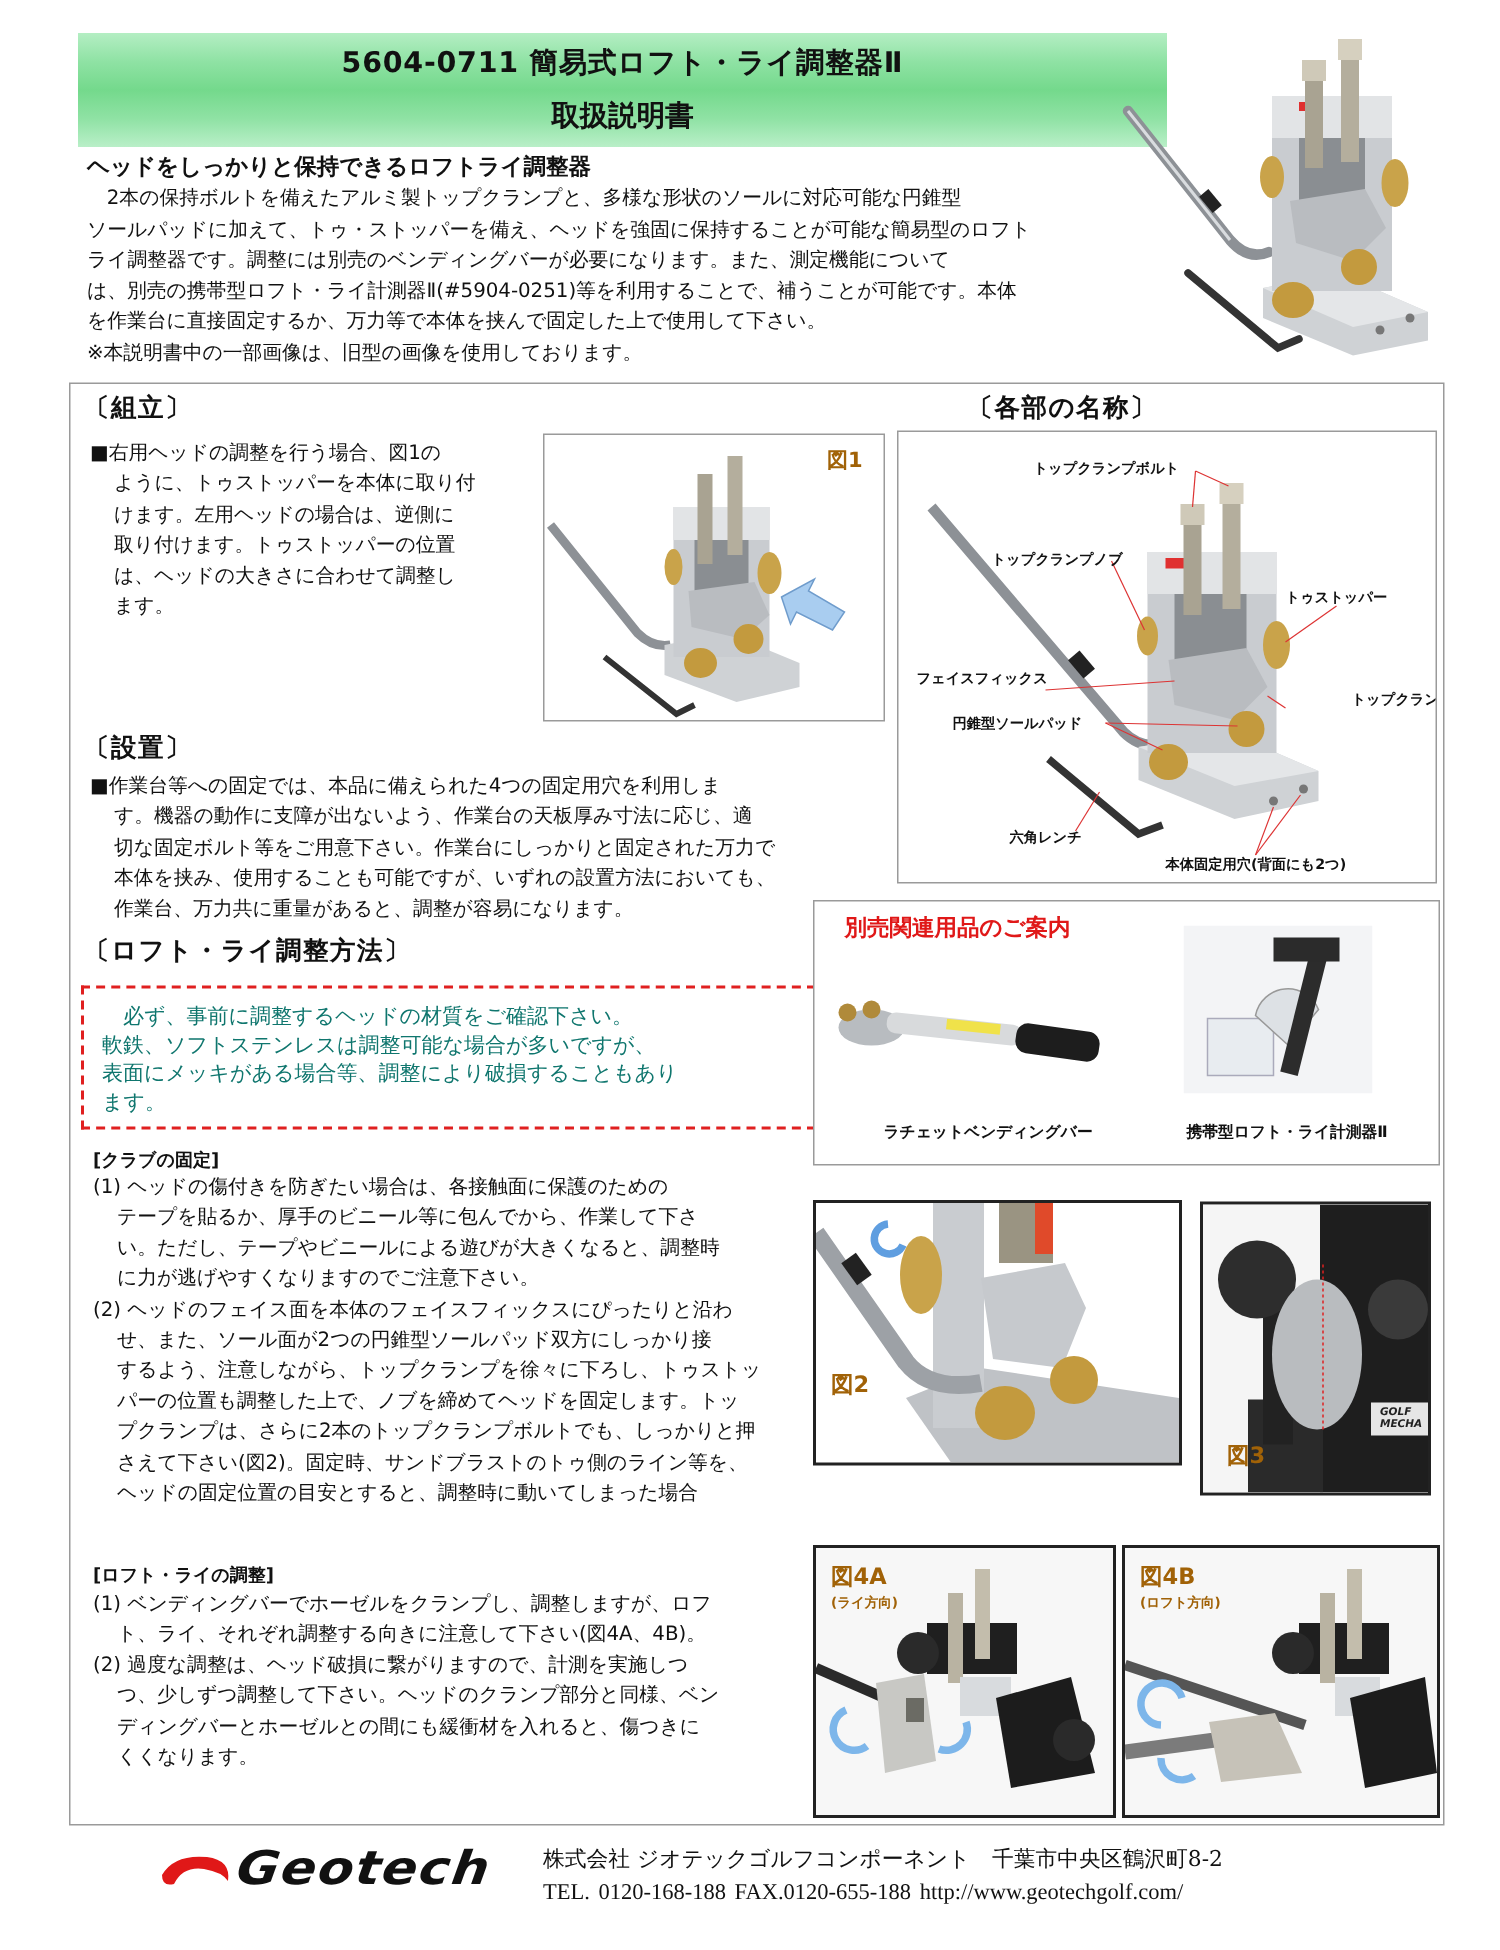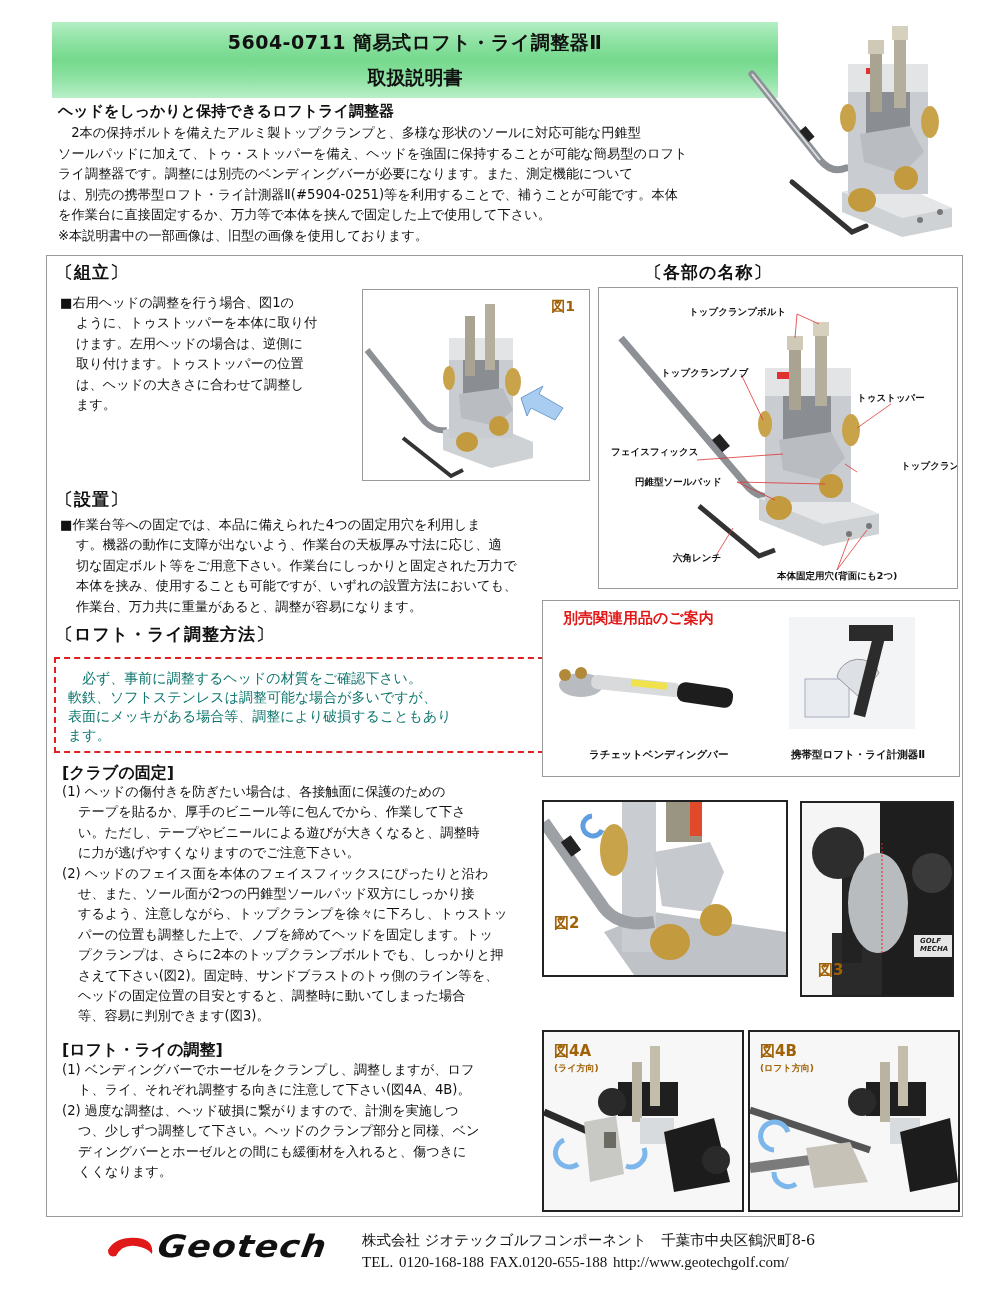--- a/index.html
+++ b/index.html
@@ -43,21 +43,21 @@
     left: 54px; top: 657px; width: 490px; height: 96px;
     border: 2px dashed #e02020;
     color: #0f766e; font-size: 14px; line-height: 19px; padding: 10px 0 0 12px;
   }
   .warn p { white-space: nowrap; }
 
   .accessory { left: 542px; top: 600px; width: 418px; height: 177px; border: 1px solid #9a9a9a; background: #fff; }
   .acc-title { left: 20px; top: 8px; color: #e01818; font-size: 15px; font-weight: bold; }
   .acc-cap { font-size: 10.5px; font-weight: bold; }
 
-  .sub-h { font-size: 16px; font-weight: bold; line-height: 20px; }
+  .sub-h { font-size: 12px; font-weight: bold; line-height: 20px; }
 
   .footer-company { left: 362px; top: 1230px; font-family: "DejaVu Serif", "Liberation Serif", serif; font-size: 14.5px; line-height: 20px; white-space: nowrap; }
   .footer-contact { left: 362px; top: 1252px; font-family: "Liberation Serif", "DejaVu Serif", serif; font-size: 15px; line-height: 20px; white-space: nowrap; word-spacing: 2px; }
   .logo-text { left: 158px; top: 1228px; font-family: "DejaVu Sans", sans-serif; font-size: 31px; font-weight: bold; font-style: italic; letter-spacing: 1px; color: #111; transform: skewX(-8deg) scaleX(1.12); transform-origin: left center; }
 
   .callout { font-size: 9.5px; font-weight: bold; white-space: nowrap; }
 </style>
 </head>
 <body>
 
@@ -234,21 +234,20 @@
   <p class="indent">テープを貼るか、厚手のビニール等に包んでから、作業して下さ</p>
   <p class="indent">い。ただし、テープやビニールによる遊びが大きくなると、調整時</p>
   <p class="indent">に力が逃げやすくなりますのでご注意下さい。</p>
   <p>(2) ヘッドのフェイス面を本体のフェイスフィックスにぴったりと沿わ</p>
   <p class="indent">せ、また、ソール面が2つの円錐型ソールパッド双方にしっかり接</p>
   <p class="indent">するよう、注意しながら、トップクランプを徐々に下ろし、トゥストッ</p>
   <p class="indent">パーの位置も調整した上で、ノブを締めてヘッドを固定します。トッ</p>
   <p class="indent">プクランプは、さらに2本のトップクランプボルトでも、しっかりと押</p>
   <p class="indent">さえて下さい(図2)。固定時、サンドブラストのトゥ側のライン等を、</p>
   <p class="indent">ヘッドの固定位置の目安とすると、調整時に動いてしまった場合</p>
-  <p class="indent">等、容易に判別できます(図3)。</p>
 </div>
 
 <div class="abs figbox-dark" style="left:542px; top:800px; width:246px; height:177px;">
   <svg class="abs" style="left:0; top:0;" width="242" height="173" viewBox="0 0 242 173">
     <polygon points="60,130 110,110 242,130 242,173 90,173" fill="#bfc2c6"></polygon>
     <rect x="78" y="0" width="34" height="150" fill="#c9ccd0"></rect>
     <rect x="122" y="0" width="36" height="40" fill="#9a9482"></rect>
     <rect x="146" y="0" width="12" height="34" fill="#e04a2a"></rect>
     <ellipse cx="70" cy="48" rx="14" ry="26" fill="#c9a34a"></ellipse>
     <polygon points="110,50 166,40 180,70 164,110 118,104" fill="#c6c9cd"></polygon>
@@ -323,14 +322,14 @@
     <path d="M24 140 A14 14 0 0 0 46 152" stroke="#7db6ea" stroke-width="5" fill="none"></path>
   </svg>
   <div class="abs figlabel" style="left:10px; top:10px; font-size:15px;">図4B</div>
   <div class="abs figlabel" style="left:10px; top:30px; font-size:9px;">(ロフト方向)</div>
 </div>
 
 <svg class="abs" style="left:104px; top:1234px;" width="52" height="26" viewBox="0 0 52 26">
   <path d="M4 16 Q12 2 34 4 Q50 6 48 20 Q44 14 32 12 Q18 10 12 22 Q4 24 4 16 Z" fill="#e01818"></path>
 </svg>
 <div class="abs logo-text">Geotech</div>
-<div class="abs footer-company">株式会社 ジオテックゴルフコンポーネント　千葉市中央区鶴沢町8-6</div>
+<div class="abs footer-company">株式会社 ジオテックゴルフコンポーネント　千葉市中央区鶴沢町8-2</div>
 <div class="abs footer-contact">TEL. 0120-168-188   FAX.0120-655-188   http://www.geotechgolf.com/</div>
 
 </body></html>

